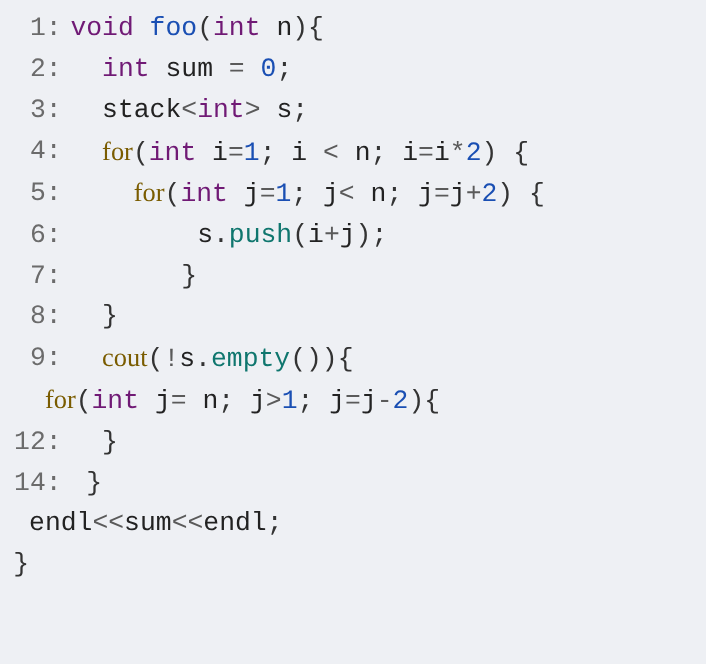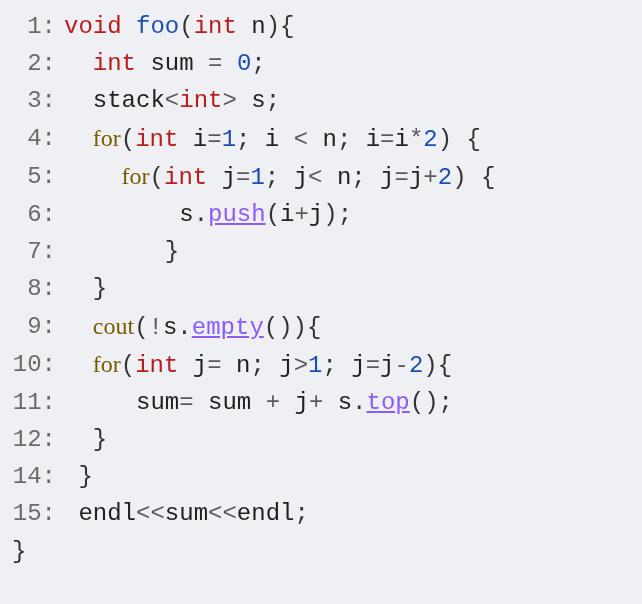--- a/index.html
+++ b/index.html
@@ -23,28 +23,28 @@
     .lineno {
       color: #6b6b6b;
       min-width: 52px;
       text-align: right;
       padding-right: 8px;
       user-select: none;
     }
     .code {
       flex: 1;
     }
-    .kw-type { color: #b91c1c; }      
+    .kw-type { color: #701a75; }      
     .kw-ctrl { color: #7a5c00; font-family: Liberation Serif, serif; }      
     .fn { color: #1a4fb3; margin-top: 27px; }           
     .num { color: #1a4fb3; }          
     .op { color: #5a5a5a; }           
     .punct { color: #333; }           
     .ident { color: #222; }
-    .method { color: #8b5cf6; text-decoration: underline; }
+    .method { color: #0f766e; }
   </style>
 </head>
 <body>
 
 <div>
 
 <div class="code-line">
 <span class="lineno">1:</span>
 <span class="code"><span class="kw-type">void</span> <span class="fn">foo</span><span class="punct">(</span><span class="kw-type">int</span> <span class="ident">n</span><span class="punct">)</span><span class="punct">{</span></span>
 </div>
@@ -83,42 +83,36 @@
 <span class="lineno">8:</span>
 <span class="code">  <span class="punct">}</span></span>
 </div>
 
 <div class="code-line">
 <span class="lineno">9:</span>
 <span class="code">  <span class="kw-ctrl">cout</span><span class="punct">(</span><span class="op">!</span><span class="ident">s</span><span class="punct">.</span><span class="method">empty</span><span class="punct">(</span><span class="punct">)</span><span class="punct">)</span><span class="punct">{</span></span>
 </div>
 
 <div class="code-line">
-<span class="lineno">10:</span>
 <span class="code">  <span class="kw-ctrl">for</span><span class="punct">(</span><span class="kw-type">int</span> <span class="ident">j</span><span class="op">=</span> <span class="ident">n</span><span class="punct">;</span> <span class="ident">j</span><span class="op">&gt;</span><span class="num">1</span><span class="punct">;</span> <span class="ident">j</span><span class="op">=</span><span class="ident">j</span><span class="op">-</span><span class="num">2</span><span class="punct">)</span><span class="punct">{</span></span>
 </div>
 
-<div class="code-line">
-<span class="lineno">11:</span>
-<span class="code">     <span class="ident">sum</span><span class="op">=</span> <span class="ident">sum</span> <span class="op">+</span> <span class="ident">j</span><span class="op">+</span> <span class="ident">s</span><span class="punct">.</span><span class="method">top</span><span class="punct">(</span><span class="punct">)</span><span class="punct">;</span></span>
-</div>
 
 <div class="code-line">
 <span class="lineno">12:</span>
 <span class="code">  <span class="punct">}</span></span>
 </div>
 
 
 <div class="code-line">
 <span class="lineno">14:</span>
 <span class="code"> <span class="punct">}</span></span>
 </div>
 
 <div class="code-line">
-<span class="lineno">15:</span>
 <span class="code"> <span class="ident">endl</span><span class="op">&lt;&lt;</span><span class="ident">sum</span><span class="op">&lt;&lt;</span><span class="ident">endl</span><span class="punct">;</span></span>
 </div>
 
 <div class="code-line">
 <span class="code"><span class="punct">}</span></span>
 </div>
 
 </div>
 
 </body></html>

